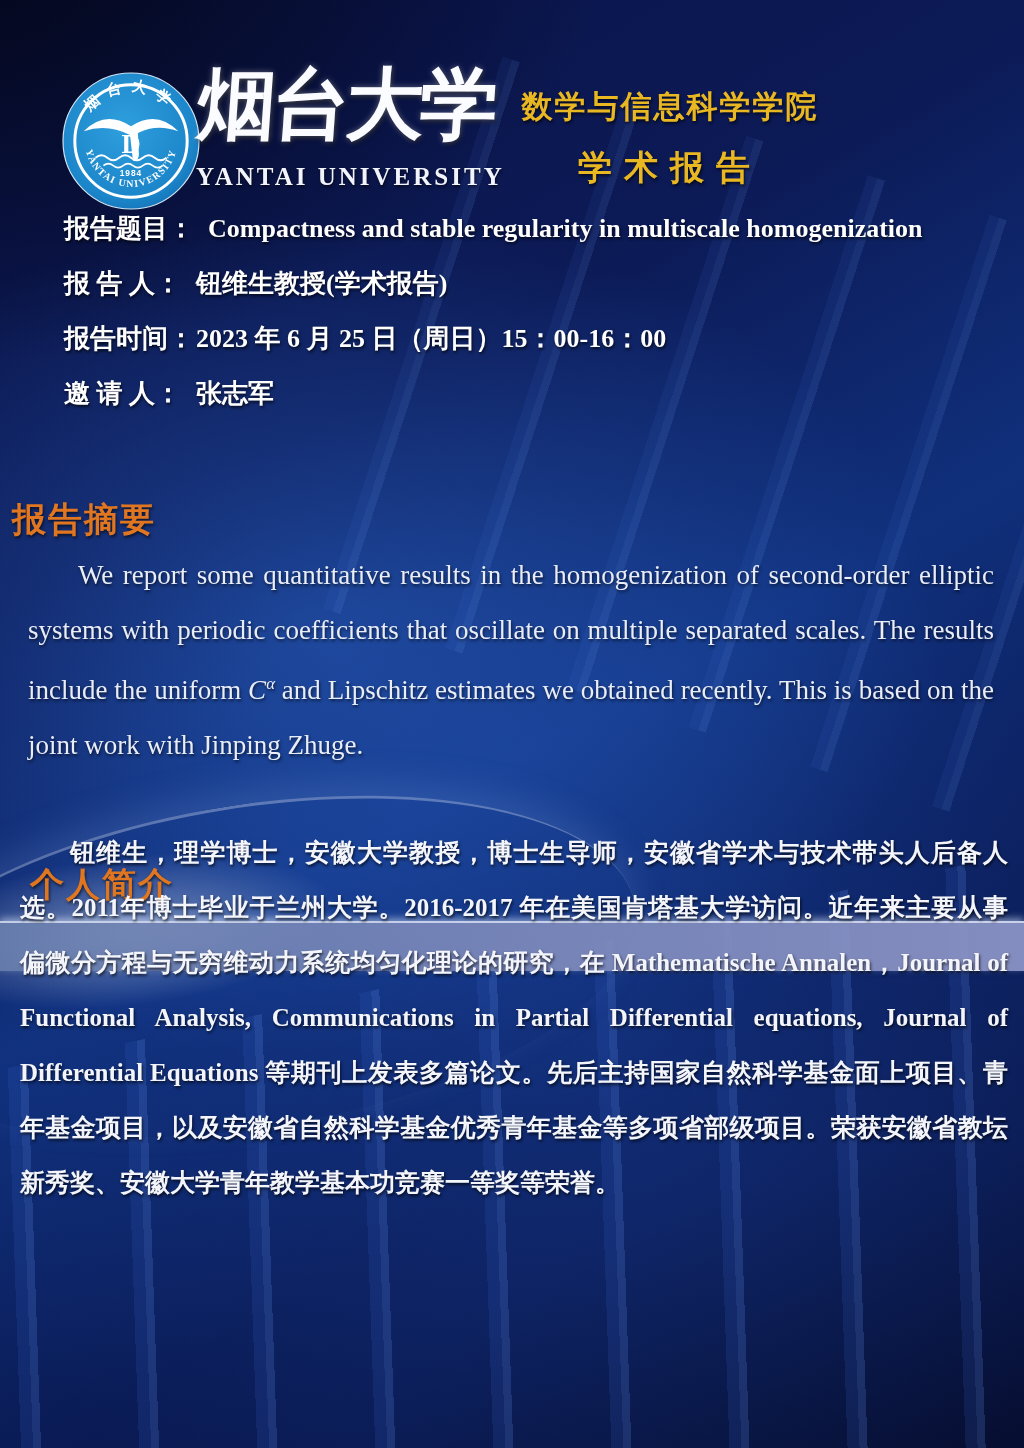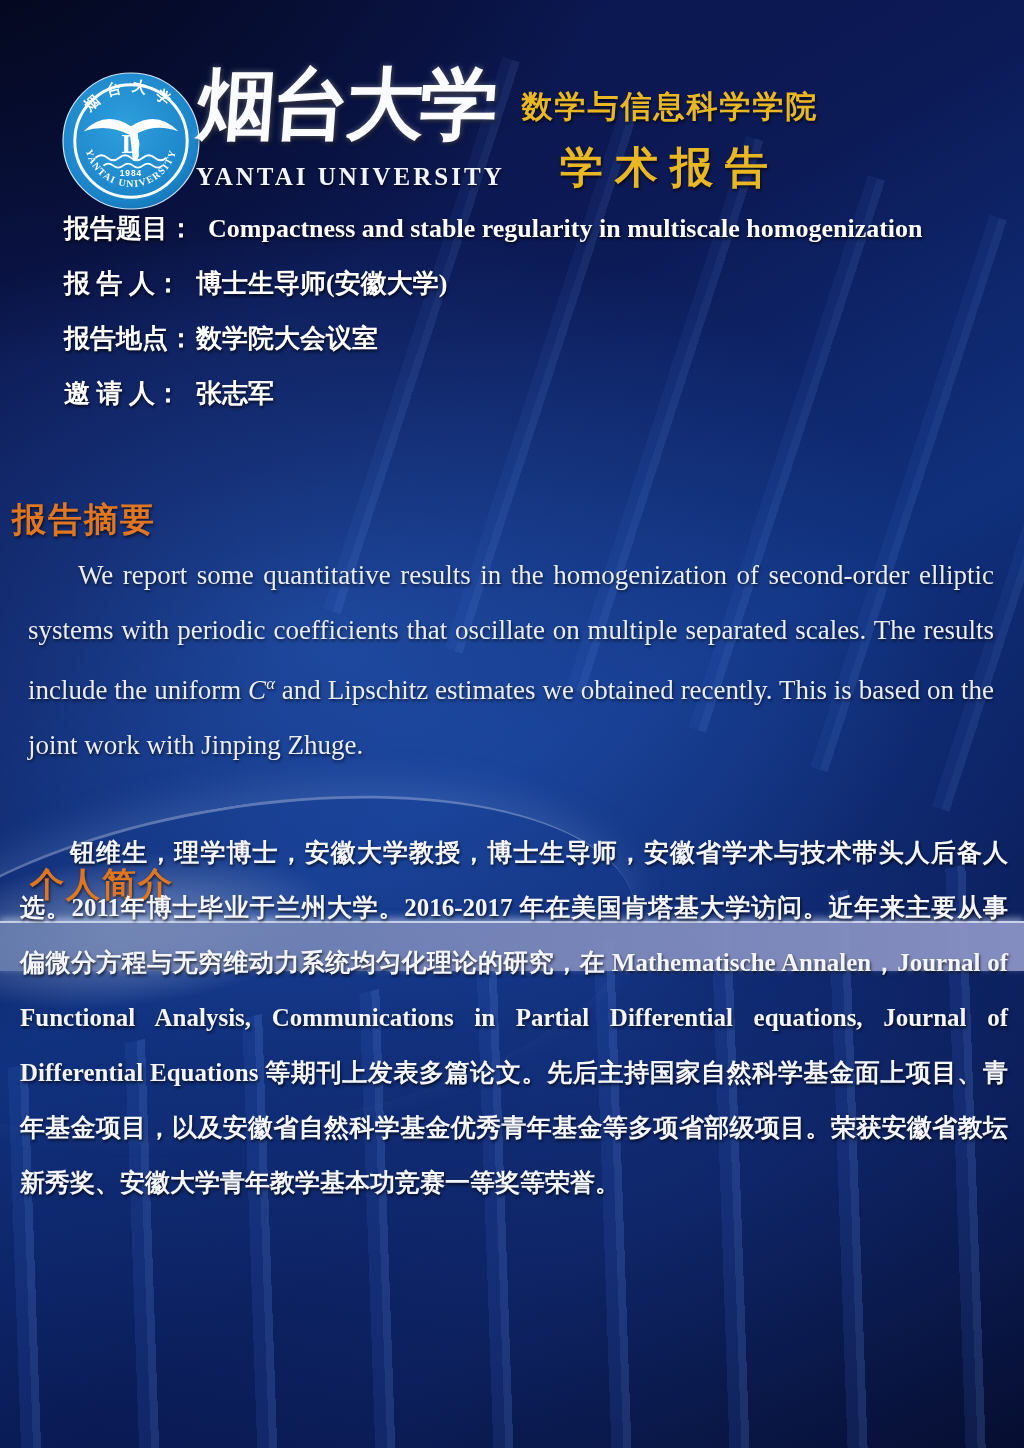--- a/index.html
+++ b/index.html
@@ -62,21 +62,21 @@
   }
   .head-right{
     position:absolute;left:455px;top:86px;width:430px;text-align:center;
   }
   .college{
     font-size:31px;font-weight:bold;color:#e9b722;letter-spacing:2px;
     font-family:"Liberation Sans","DejaVu Sans",sans-serif;
     text-shadow:1px 2px 3px rgba(0,0,0,0.65);white-space:nowrap;
   }
   .report-type{
-    margin-top:11px;font-size:43px;font-weight:bold;color:#e9b722;letter-spacing:12px;
+    margin-top:17px;font-size:34px;font-weight:bold;color:#e9b722;letter-spacing:12px;
     font-family:"Liberation Sans","DejaVu Sans",sans-serif;
     text-shadow:1px 2px 3px rgba(0,0,0,0.65);white-space:nowrap;
   }
 
   
   .details{position:absolute;left:64px;top:214px;width:920px;}
   .detail-row{margin-bottom:26px;font-size:26px;line-height:29px;color:#ffffff;font-weight:bold;
     text-shadow:1px 2px 3px rgba(0,0,0,0.7);white-space:nowrap;}
   .detail-label{display:inline-block;min-width:132px;white-space:pre;}
   .detail-value{white-space:pre;}
@@ -149,24 +149,24 @@
   <div class="head-right">
     <div class="college">数学与信息科学学院</div>
     <div class="report-type">学术报告</div>
   </div>
 
   <div class="details">
     <div class="detail-row">
       <span class="detail-label">报告题目：</span><span class="detail-value en">Compactness and stable regularity in multiscale homogenization</span>
     </div>
     <div class="detail-row">
-      <span class="detail-label">报 告 人：</span><span class="detail-value">博士生导师(安徽大学)</span>
+      <span class="detail-label">报 告 人：</span><span class="detail-value">钮维生教授(学术报告)</span>
     </div>
     <div class="detail-row">
-      <span class="detail-label">报告地点：</span><span class="detail-value">数学院大会议室</span>
+      <span class="detail-label">报告时间：</span><span class="detail-value">2023 年 6 月 25 日（周日）15：00-16：00</span>
     </div>
     <div class="detail-row">
       <span class="detail-label">邀 请 人：</span><span class="detail-value">张志军</span>
     </div>
   </div>
 
   <div class="section-heading abstract-heading">报告摘要</div>
   <div class="abstract-body">
     <span>We report some quantitative results in the homogenization of second-order elliptic systems with periodic coefficients that oscillate on multiple separated scales. The results include the uniform </span><span class="formula"><span>C</span><sup>α</sup></span><span> and Lipschitz estimates we obtained recently. This is based on the joint work with Jinping Zhuge.</span>
   </div>

